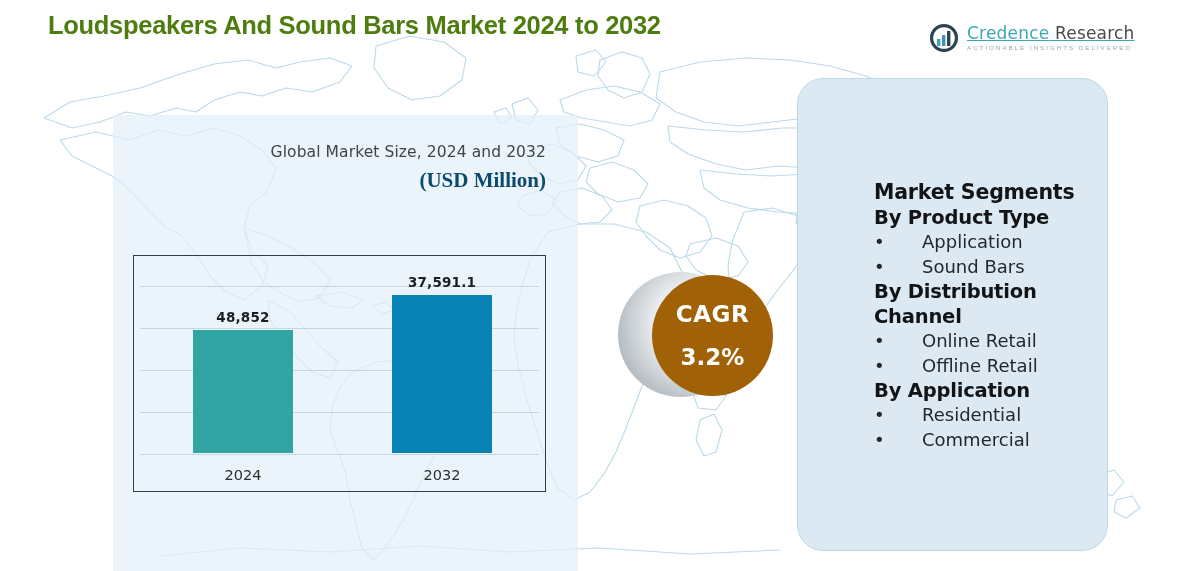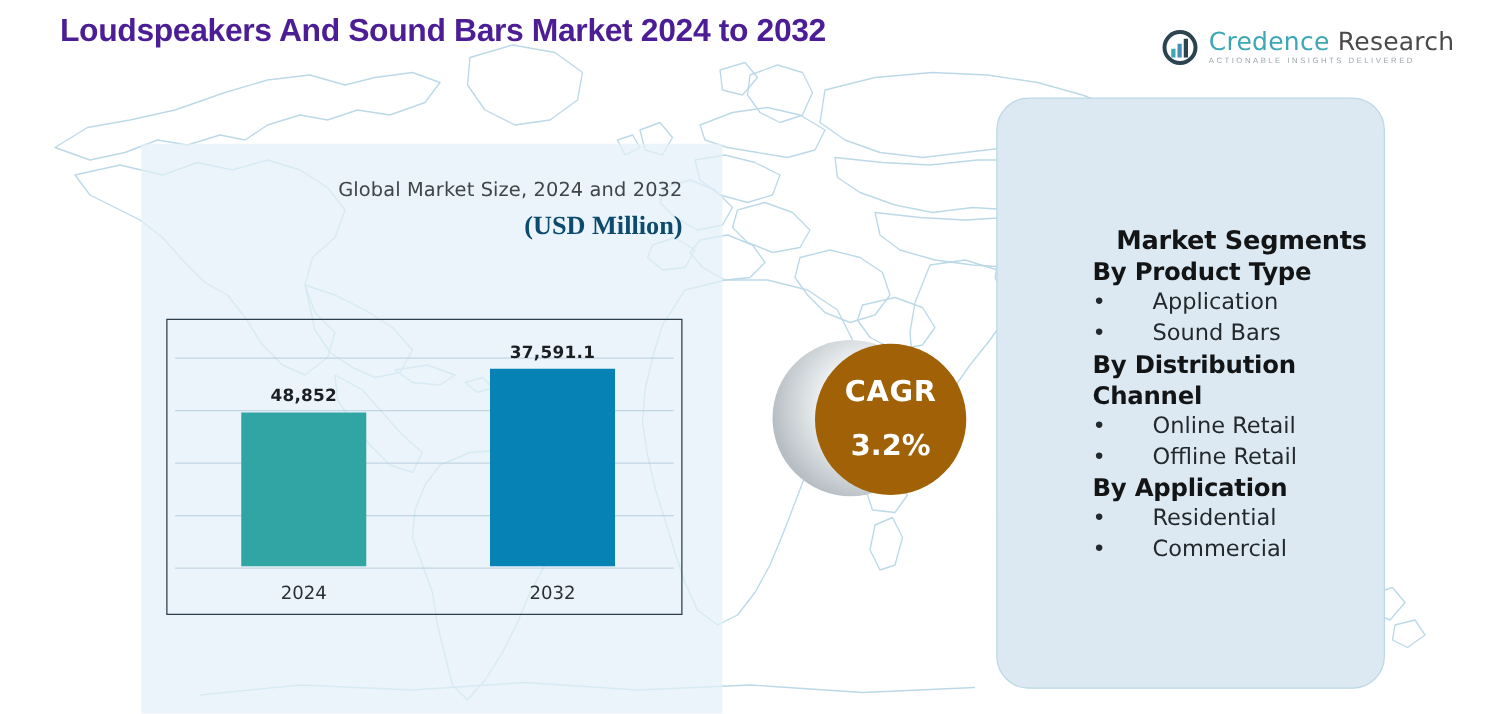--- a/index.html
+++ b/index.html
@@ -33,30 +33,30 @@
     background:#dce9f2;
     border:1.5px solid #bcd8e6;
     border-radius:26px;
     z-index:1;
   }
 
   
   #page-title {
     position:absolute; left:48px; top:11px;
     font-size:25.5px; font-weight:bold; letter-spacing:-0.3px;
-    color:#4c1d95; white-space:nowrap; z-index:6;
+    color:#4d7c0f; white-space:nowrap; z-index:6;
   }
 
   
   #logo { position:absolute; left:928px; top:22px; z-index:6;
           display:flex; align-items:center; gap:7px; }
   #logo-mark { width:32px; height:32px; flex:0 0 auto; }
   #logo-text { display:flex; flex-direction:column; line-height:1; }
-  #logo-word { font-size:20px; color:#3ca8b4; letter-spacing:0.2px;
-               font-family:"DejaVu Sans", sans-serif; }
+  #logo-word { font-size:17px; color:#3ca8b4; letter-spacing:0.2px;
+               font-family:"DejaVu Sans", sans-serif;text-decoration:underline; }
   #logo-word b { color:#4a4a4a; font-weight:normal; }
   #logo-tag { font-size:6.2px; color:#9aa7ad; letter-spacing:2.0px;
               margin-top:3px; text-transform:uppercase; }
 
   
   #chart-heading {
     position:absolute; left:133px; top:143px; width:413px;
     text-align:right; z-index:4;
   }
   #chart-heading .line1 {
@@ -117,21 +117,20 @@
                 font-family:"DejaVu Sans", sans-serif; }
   #cagr-value { font-size:23px; font-weight:bold; margin-top:17px;
                 font-family:"DejaVu Sans", sans-serif; }
 
   
   #segments { position:absolute; left:874px; top:180px; width:225px; z-index:5; }
   .seg-title {
     font-size:20.5px; font-weight:bold; color:#121416;
     font-family:"DejaVu Sans", sans-serif; letter-spacing:-0.2px;
     line-height:25px;
-    margin-left:19px;
   }
   .seg-cat {
     font-size:19.5px; font-weight:bold; color:#121416;
     font-family:"DejaVu Sans", sans-serif; letter-spacing:-0.2px;
     line-height:25px;
   }
   .seg-item {
     display:flex; align-items:baseline;
     font-size:18px; color:#23282c;
     font-family:"DejaVu Sans", sans-serif; line-height:24.5px;

